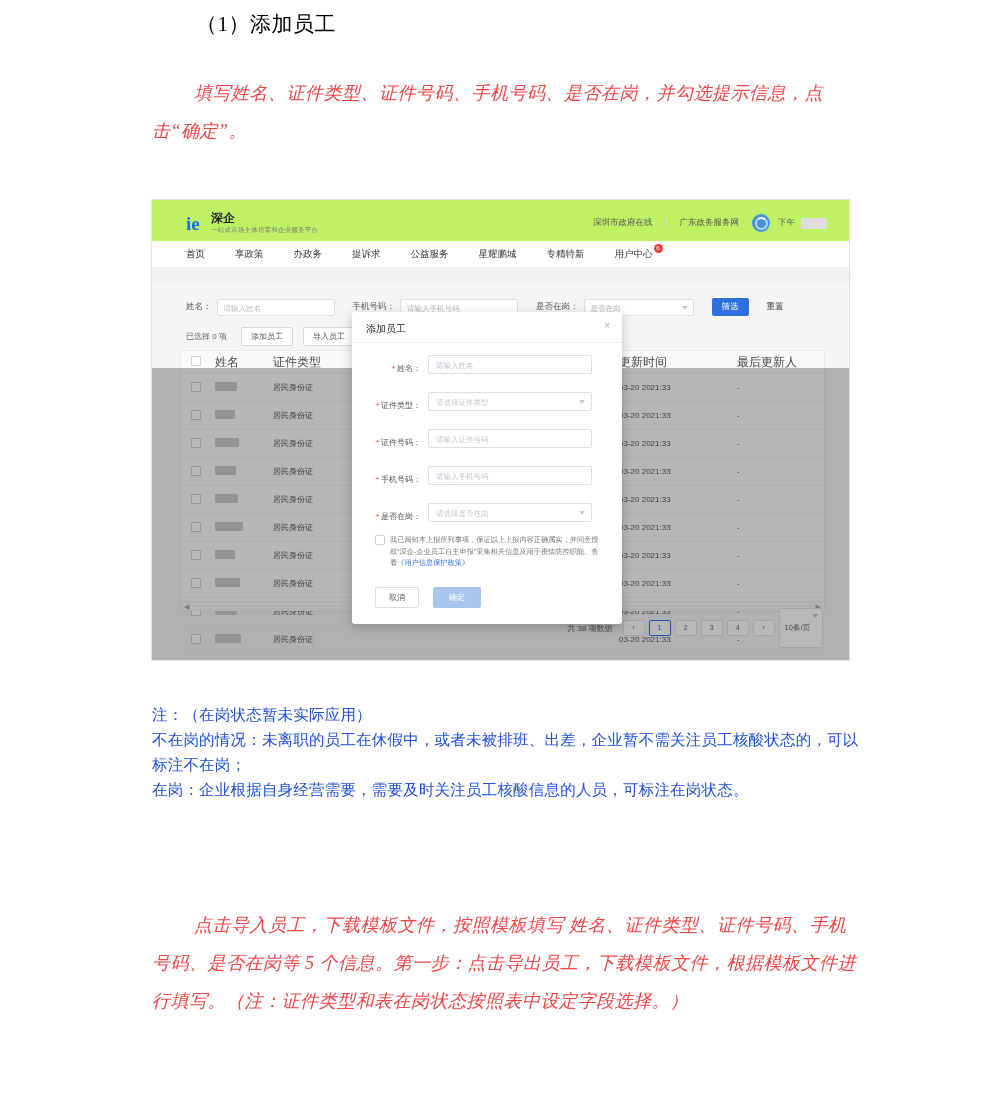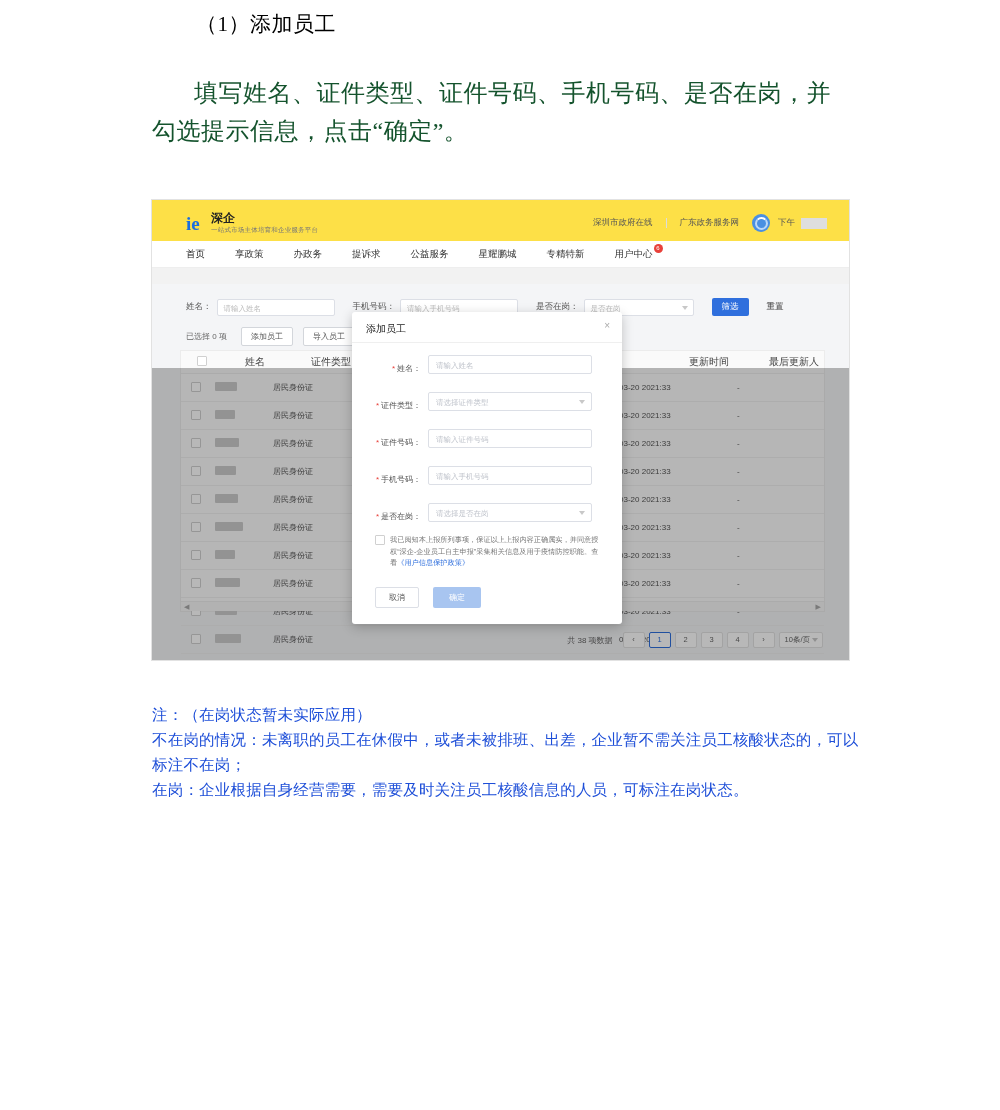--- a/index.html
+++ b/index.html
@@ -26,24 +26,25 @@
   .doc-heading {
     position: absolute;
     font-size: 21px;
     line-height: 32px;
     letter-spacing: 0.5px;
     color: #000;
     white-space: nowrap;
   }
   .doc-para {
     position: absolute;
-    font-size: 24px;
+    font-size: 18px;
     line-height: 38px;
     letter-spacing: 0.5px;
-    color: #14532d;
+    color: #ef4444;
+    font-style: italic;
   }
   .doc-note {
     position: absolute;
     font-size: 15.5px;
     line-height: 25px;
     letter-spacing: 0.2px;
     color: #1d4ed8;
   }
 
   #h1 { left: 196px; top: 8px; }
@@ -60,21 +61,21 @@
     width: 697px;
     height: 460px;
     background: #f2f2f2;
     overflow: hidden;
     font-family: "Liberation Sans", "DejaVu Sans", sans-serif;
     box-shadow: 0 0 0 1px #e2e2e2;
   }
   .shot .topbar {
     position: absolute;
     left: 0; top: 0; width: 100%; height: 57px;
-    background: #fde047;
+    background: #bef264;
     border-bottom: 1px solid #ececec;
   }
   .logo-box {
     position: absolute; left: 34px; top: 12px;
     display: flex; align-items: center;
   }
   .logo-mark {
     width: 20px; height: 22px;
     color: #1a6ee0;
     font-size: 19px; font-weight: bold; line-height: 22px;
@@ -172,21 +173,21 @@
   }
 
   .table-area {
     position: absolute; left: 28px; top: 66px; right: 24px; bottom: 48px;
     background: #fdfdfd;
     border: 1px solid #ececec;
   }
   .table-head {
     display: flex; height: 22px; align-items: center;
     background: #fafafa; border-bottom: 1px solid #eee;
-    font-size: 10px; color: #444; text-align: right;
+    font-size: 12px; color: #444;
   }
   .table-head .cell, .table-row .cell {
     box-sizing: border-box; padding-left: 8px; overflow: hidden; white-space: nowrap;
   }
   .c-check { width: 26px; padding-left: 10px !important; }
   .c-name  { width: 58px; }
   .c-type  { width: 86px; }
   .c-idno  { width: 150px; }
   .c-phone { width: 110px; }
   .c-time  { width: 118px; }
@@ -219,21 +220,21 @@
   }
   .pager .total { margin-right: 10px; white-space: nowrap; }
   .pg-btn {
     min-width: 14px; height: 14px; line-height: 14px; text-align: center;
     border: 1px solid #e2e2e2; background: #fff; margin-right: 4px;
     border-radius: 2px; font-size: 7.5px; color: #666; padding: 0 3px;
   }
   .pg-btn.active { border-color: #2f6fdd; color: #2f6fdd; }
   .pg-size {
     border: 1px solid #e2e2e2; background: #fff; border-radius: 2px;
-    padding: 0 5px; height: 14px; line-height: 14px; font-size: 7.5px;
+    padding: 12px 5px; height: 14px; line-height: 14px; font-size: 7.5px;
     color: #666; position: relative; padding-right: 12px;
   }
   .pg-size .caret {
     position: absolute; right: 4px; top: 5px;
     border-left: 3px solid transparent; border-right: 3px solid transparent;
     border-top: 4px solid #c8c8c8;
   }
 
   
   .modal-mask {
@@ -557,14 +558,15 @@
 
     </div>
   </div>
 
   <div class="doc-note" id="note-block">
     <div>注：（在岗状态暂未实际应用）</div>
     <div>不在岗的情况：未离职的员工在休假中，或者未被排班、出差，企业暂不需关注员工核酸状态的，可以标注不在岗；</div>
     <div>在岗：企业根据自身经营需要，需要及时关注员工核酸信息的人员，可标注在岗状态。</div>
   </div>
 
+  <div class="doc-para" id="p2">点击导入员工，下载模板文件，按照模板填写 姓名、证件类型、证件号码、手机号码、是否在岗等 5 个信息。第一步：点击导出员工，下载模板文件，根据模板文件进行填写。（注：证件类型和表在岗状态按照表中设定字段选择。）</div>
 
 </div>
 
 </body></html>

